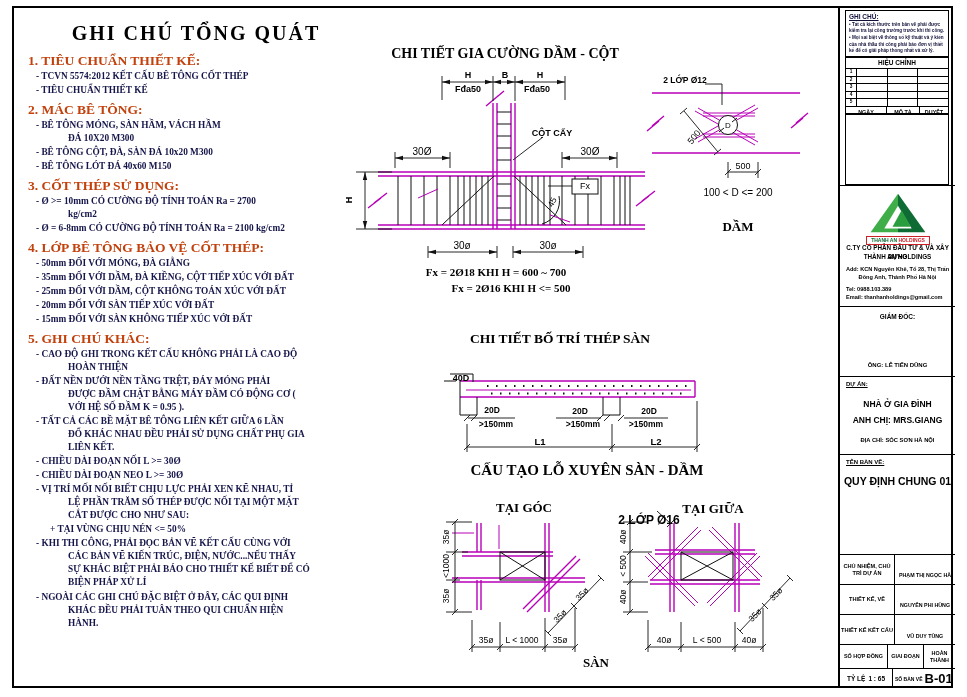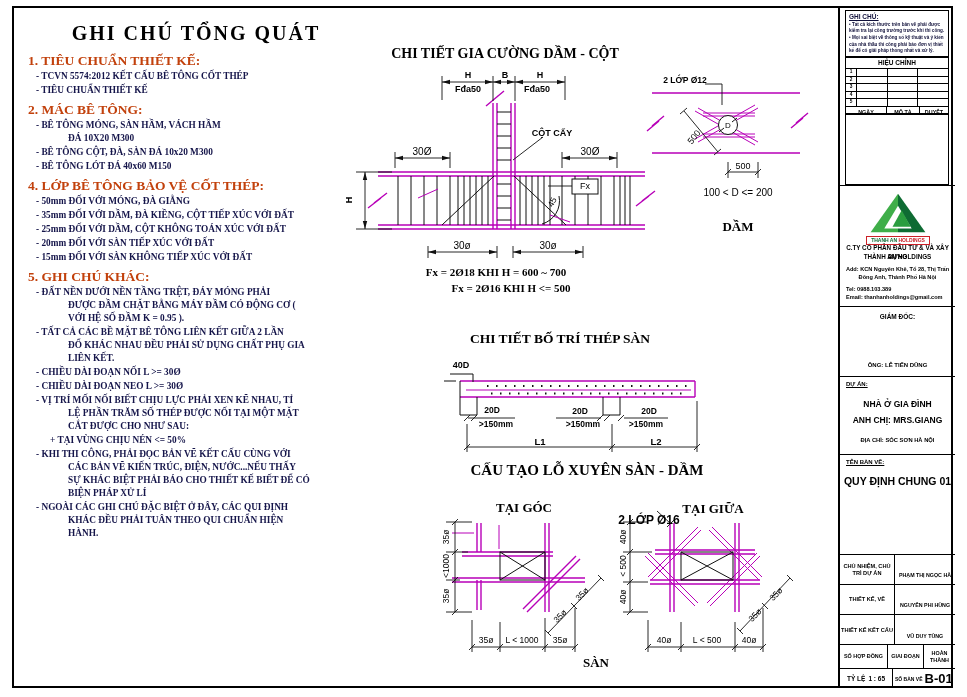--- a/index.html
+++ b/index.html
@@ -91,33 +91,41 @@
     <div class="itm">TIÊU CHUẨN THIẾT KẾ</div>
   </div>
   <div class="sec">
     <h2>2. MÁC BÊ TÔNG:</h2>
     <div class="itm">BÊ TÔNG MÓNG, SÀN HẦM, VÁCH HẦM
 ĐÁ 10X20 M300</div>
     <div class="itm">BÊ TÔNG CỘT, ĐÀ, SÀN ĐÁ 10x20 M300</div>
     <div class="itm">BÊ TÔNG LÓT ĐÁ 40x60 M150</div>
   </div>
   <div class="sec">
+    <h2>3. CỐT THÉP SỬ DỤNG:</h2>
+    <div class="itm">Ø &gt;= 10mm CÓ CƯỜNG ĐỘ TÍNH TOÁN Ra = 2700
+kg/cm2</div>
+    <div class="itm">Ø = 6-8mm CÓ CƯỜNG ĐỘ TÍNH TOÁN Ra = 2100 kg/cm2</div>
+  </div>
+  <div class="sec">
     <h2>4. LỚP BÊ TÔNG BẢO VỆ CỐT THÉP:</h2>
     <div class="itm">50mm ĐỐI VỚI MÓNG, ĐÀ GIẰNG</div>
     <div class="itm">35mm ĐỐI VỚI DẦM, ĐÀ KIỀNG, CỘT TIẾP XÚC VỚI ĐẤT</div>
     <div class="itm">25mm ĐỐI VỚI DẦM, CỘT KHÔNG TOÁN XÚC VỚI ĐẤT</div>
     <div class="itm">20mm ĐỐI VỚI SÀN TIẾP XÚC VỚI ĐẤT</div>
     <div class="itm">15mm ĐỐI VỚI SÀN KHÔNG TIẾP XÚC VỚI ĐẤT</div>
   </div>
   <div class="sec">
     <h2>5. GHI CHÚ KHÁC:</h2>
+    <div class="itm">CAO ĐỘ GHI TRONG KẾT CẤU KHÔNG PHẢI LÀ CAO ĐỘ
+HOÀN THIỆN</div>
     <div class="itm">ĐẤT NỀN DƯỚI NỀN TẦNG TRỆT, ĐÁY MÓNG PHẢI
 ĐƯỢC ĐẦM CHẶT BẰNG MÁY ĐẦM CÓ ĐỘNG CƠ (
 VỚI HỆ SỐ ĐẦM K = 0.95 ).</div>
-    <div class="itm">TẤT CẢ CÁC BỀ MẶT BÊ TÔNG LIÊN KẾT GIỮA 2 LẦN
+    <div class="itm">TẤT CẢ CÁC BỀ MẶT BÊ TÔNG LIÊN KẾT GIỮA 6 LẦN
 ĐỔ KHÁC NHAU ĐỀU PHẢI SỬ DỤNG CHẤT PHỤ GIA
 LIÊN KẾT.</div>
     <div class="itm">CHIỀU DÀI ĐOẠN NỐI L &gt;= 30Ø</div>
     <div class="itm">CHIỀU DÀI ĐOẠN NEO L &gt;= 30Ø</div>
     <div class="itm">VỊ TRÍ MỐI NỐI BIẾT CHỊU LỰC PHẢI XEN KẼ NHAU, TỈ
 LỆ PHẦN TRĂM SỐ THÉP ĐƯỢC NỐI TẠI MỘT MẶT
 CẮT ĐƯỢC CHO NHƯ SAU:</div>
     <div class="itm plus">TẠI VÙNG CHỊU NÉN &lt;= 50%</div>
     <div class="itm">KHI THI CÔNG, PHẢI ĐỌC BẢN VẼ KẾT CẤU CÙNG VỚI
 CÁC BẢN VẼ KIẾN TRÚC, ĐIỆN, NƯỚC...NẾU THẤY
@@ -225,21 +233,21 @@
 <span class="lbl ser" style="left:511px;top:288px;font-size:11px">Fx = 2Ø16 KHI H &lt;= 500</span>
 
 <span class="lbl sans b" style="left:685px;top:80px;font-size:8.5px">2 LỚP Ø12</span>
 <span class="lbl sans" style="left:728px;top:125px;font-size:8px">D</span>
 <span class="lbl rm50" style="left:694px;top:137px">500</span>
 <span class="lbl" style="left:743px;top:166px">500</span>
 <span class="lbl sans" style="left:738px;top:192px;font-size:10px">100 &lt; D &lt;= 200</span>
 <span class="lbl ser" style="left:738px;top:227px;font-size:13px">DẦM</span>
 
 <span class="lbl ser" style="left:560px;top:339px;font-size:13.5px">CHI TIẾT BỐ TRÍ THÉP SÀN</span>
-<span class="lbl sans b" style="left:461px;top:365px">40D</span>
+<span class="lbl sans b" style="left:461px;top:378px">40D</span>
 <span class="lbl sans b" style="left:492px;top:410px;font-size:8.5px">20D</span>
 <span class="lbl sans b" style="left:496px;top:424px;font-size:8.5px">&gt;150mm</span>
 <span class="lbl sans b" style="left:580px;top:411px;font-size:8.5px">20D</span>
 <span class="lbl sans b" style="left:583px;top:424px;font-size:8.5px">&gt;150mm</span>
 <span class="lbl sans b" style="left:649px;top:411px;font-size:8.5px">20D</span>
 <span class="lbl sans b" style="left:646px;top:424px;font-size:8.5px">&gt;150mm</span>
 <span class="lbl sans b" style="left:540px;top:441px;font-size:9.5px">L1</span>
 <span class="lbl sans b" style="left:656px;top:441px;font-size:9.5px">L2</span>
 <span class="lbl ser" style="left:587px;top:470px;font-size:15px">CẤU TẠO LỖ XUYÊN SÀN - DẦM</span>
 

